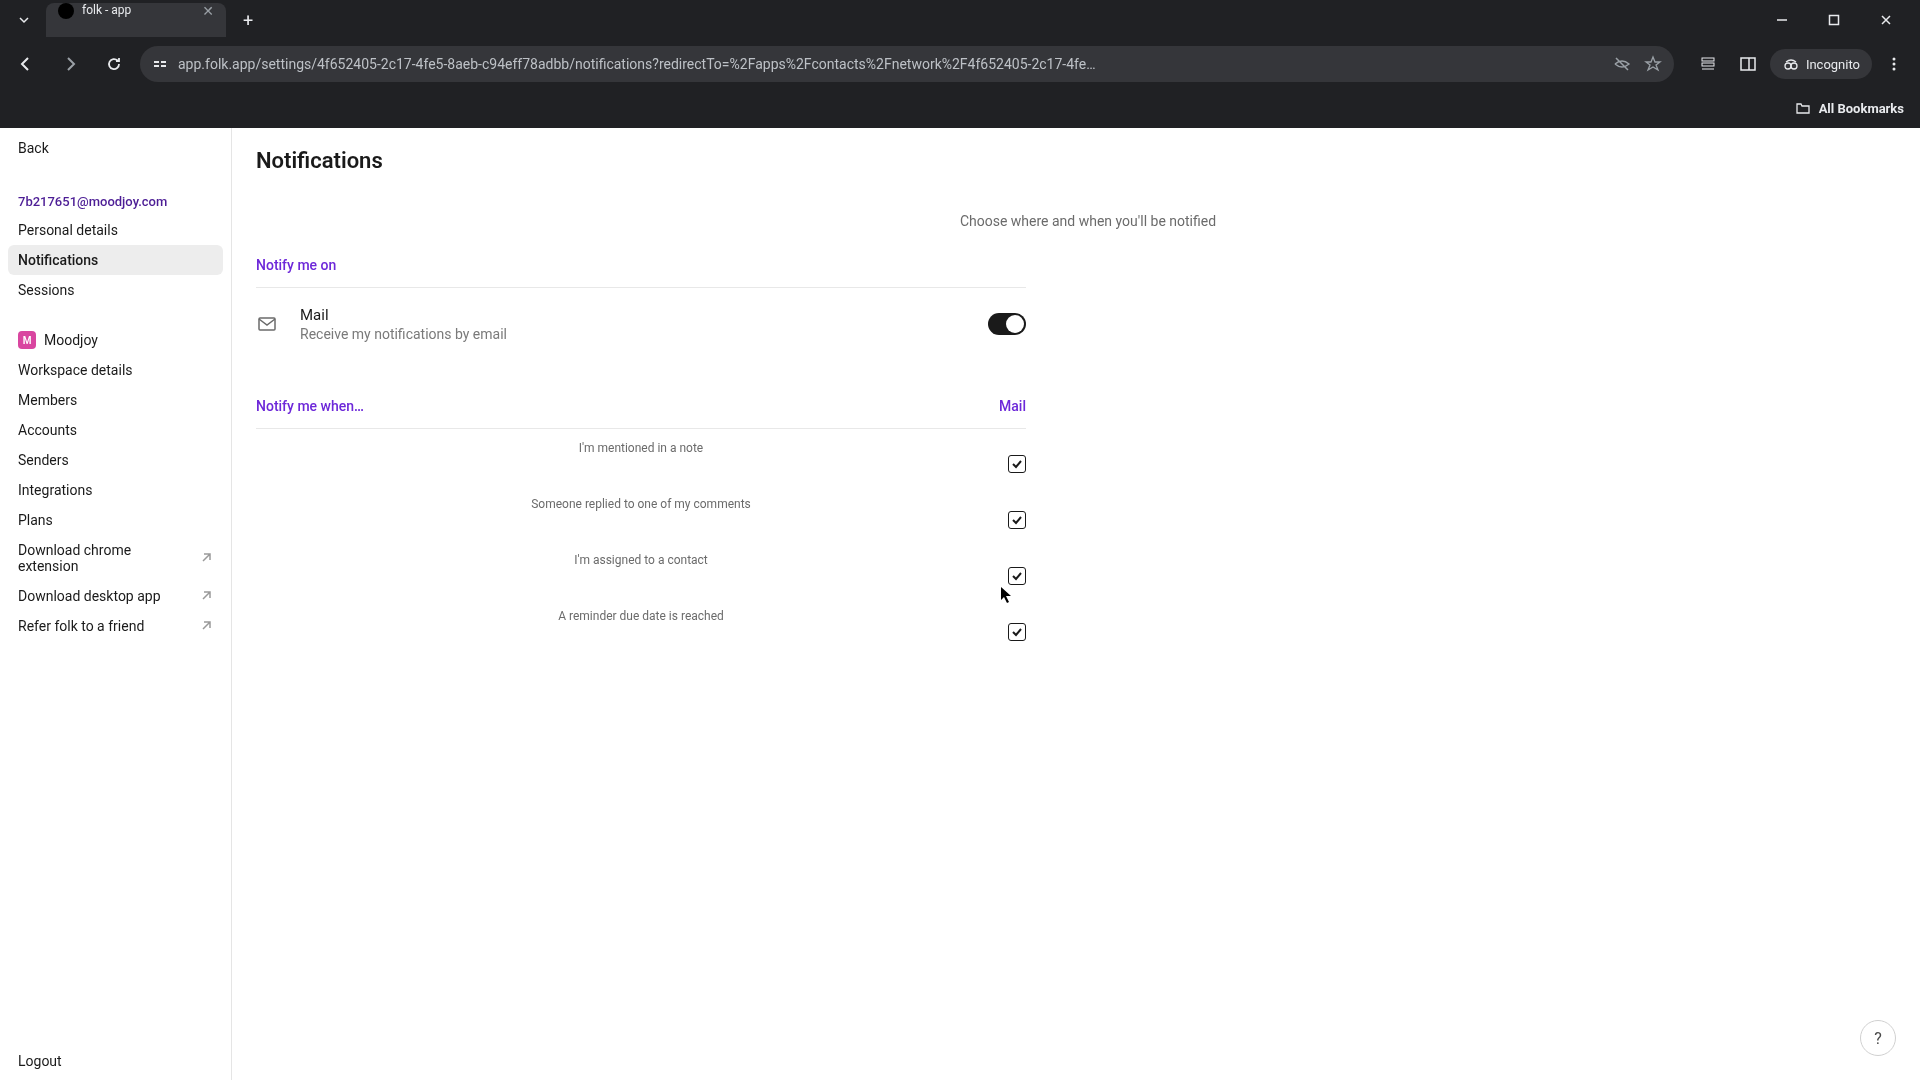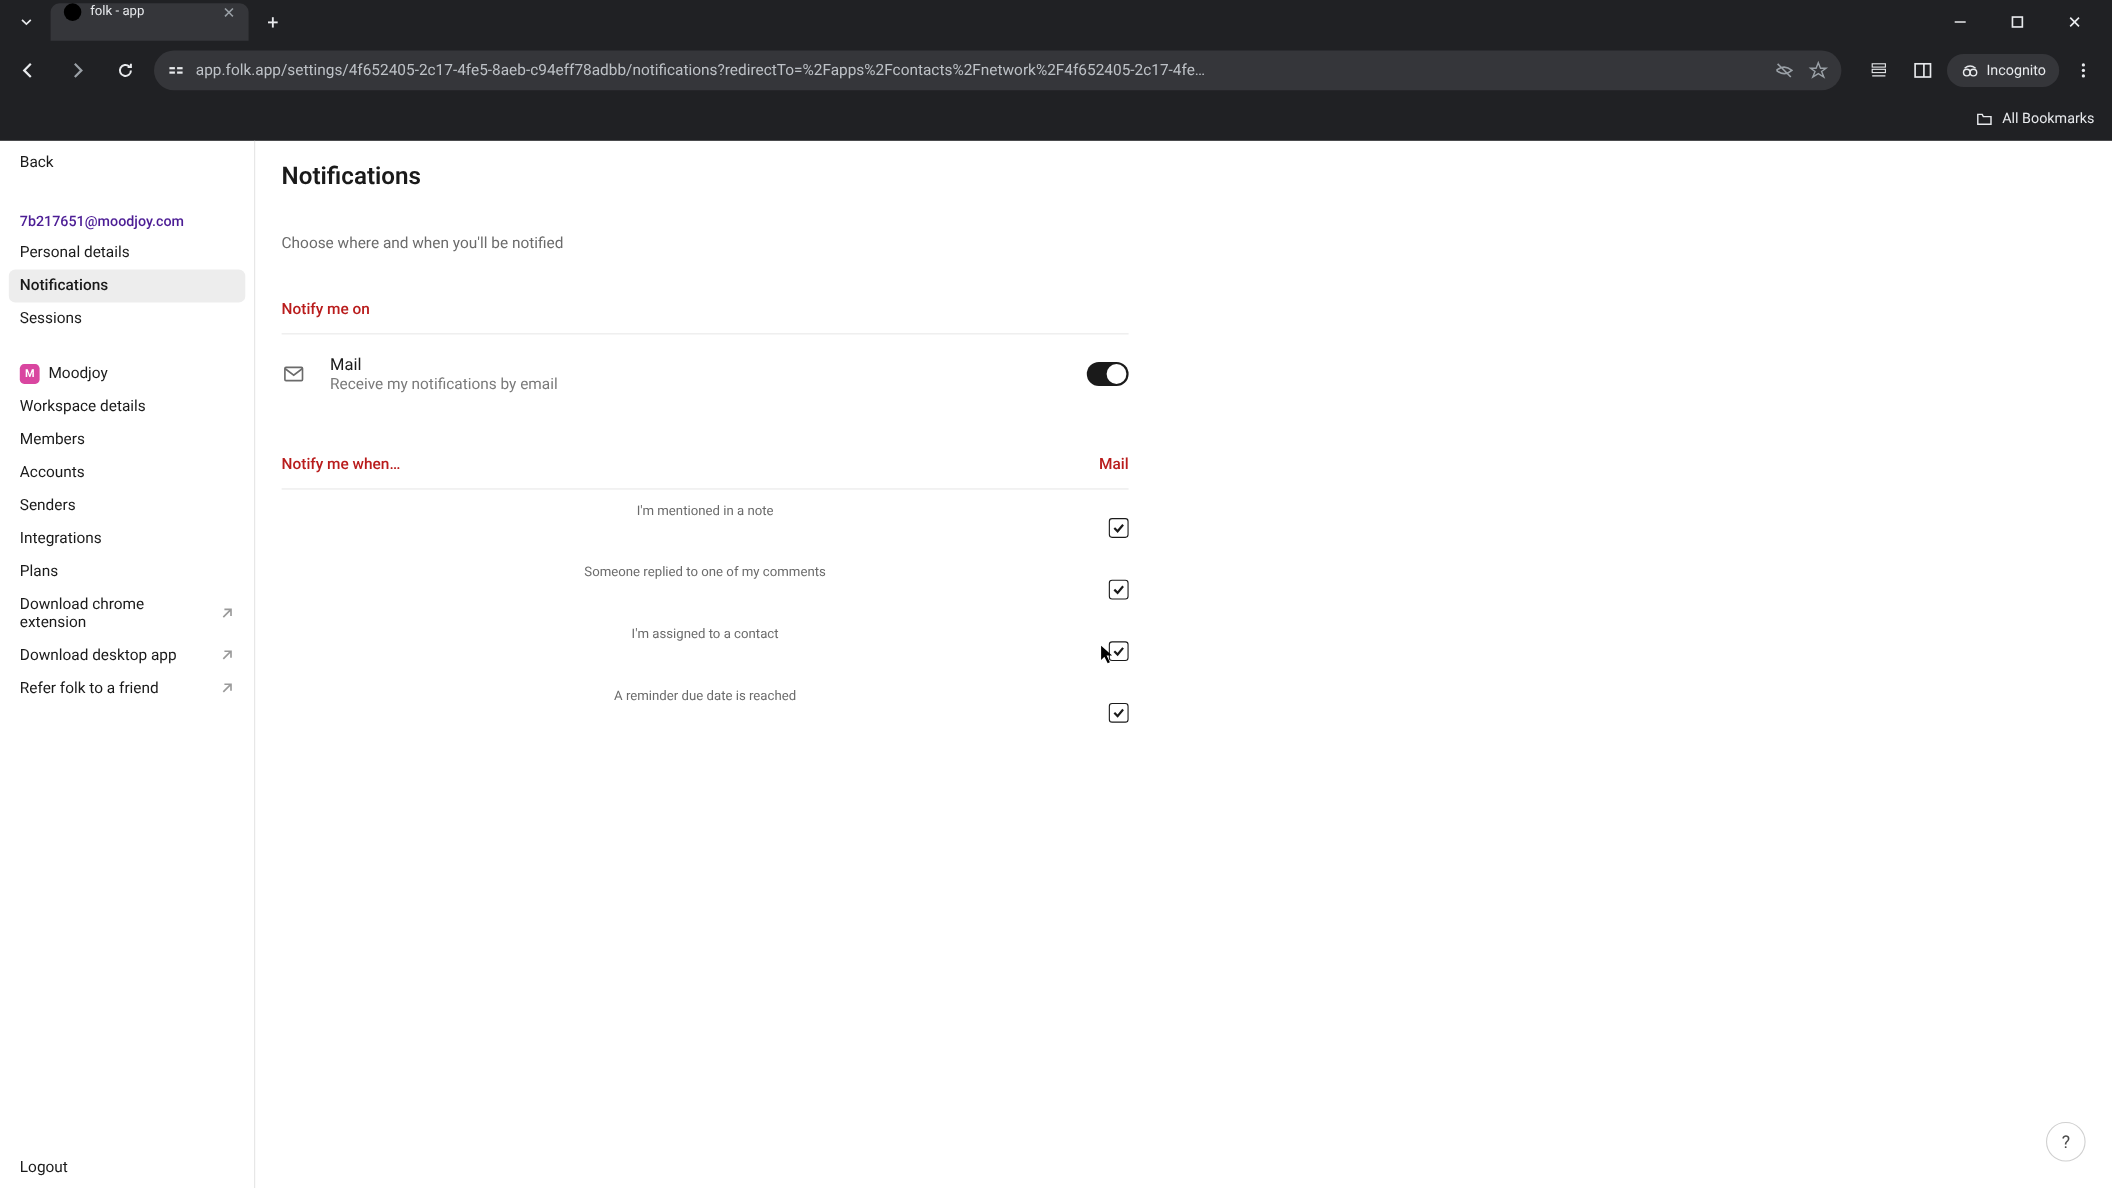--- a/index.html
+++ b/index.html
@@ -19,42 +19,42 @@
     .nav-bar { height: 48px; display: flex; align-items: center; padding: 0 8px; gap: 8px; }
     .nav-btn { width: 36px; height: 36px; display: flex; align-items: center; justify-content: center; color: #9aa0a6; border-radius: 50%; }
     .nav-btn.active { color: #e8eaed; }
     .url-bar { flex: 1; height: 36px; background: #35363a; border-radius: 18px; display: flex; align-items: center; padding: 0 12px; gap: 10px; color: #e8eaed; font-size: 14px; }
     .url-text { flex: 1; color: #bdc1c6; white-space: nowrap; overflow: hidden; }
     .url-actions { display: flex; align-items: center; gap: 12px; color: #9aa0a6; }
     .toolbar-right { display: flex; align-items: center; gap: 4px; padding-left: 8px; }
     .toolbar-btn { width: 36px; height: 36px; display: flex; align-items: center; justify-content: center; color: #e8eaed; }
     .incognito-badge { display: flex; align-items: center; gap: 6px; background: #35363a; padding: 6px 12px; border-radius: 18px; color: #e8eaed; font-size: 13px; }
     
-    .bookmarks-bar { height: 40px; display: flex; align-items: center; justify-content: flex-end; padding: 0 16px; }
+    .bookmarks-bar { height: 40px; display: flex; align-items: center; justify-content: flex-end; padding: 0 16px; font-weight: bold; }
     .bookmarks-link { display: flex; align-items: center; gap: 8px; color: #e8eaed; font-size: 13px; }
     
     
     .app { display: flex; height: calc(100vh - 128px); }
     .sidebar { width: 232px; border-right: 1px solid #e5e5e5; padding: 4px 8px; display: flex; flex-direction: column; }
     .back-link { padding: 8px 10px; font-size: 14px; color: #1a1a1a; margin-bottom: 24px; }
     .sidebar-section { margin-bottom: 20px; }
     .sidebar-heading { padding: 6px 10px; font-size: 13px; color: #4c1d95; font-weight: 500; }
     .sidebar-item { padding: 7px 10px; font-size: 14px; color: #1a1a1a; border-radius: 6px; cursor: pointer; display: flex; align-items: center; gap: 8px; }
     .sidebar-item.active { background: #ededed; font-weight: 500; }
     .workspace-heading { display: flex; align-items: center; gap: 8px; padding: 6px 10px; font-size: 14px; color: #1a1a1a; }
     .workspace-icon { width: 18px; height: 18px; background: #d946a0; border-radius: 4px; color: #fff; font-size: 10px; font-weight: 600; display: flex; align-items: center; justify-content: center; }
     .ext-icon { margin-left: auto; color: #9a9a9a; }
     .sidebar-footer { margin-top: auto; }
     
     .main { flex: 1; padding: 20px 0 0 24px; overflow-y: auto; position: relative; }
     .page-title { font-size: 22px; font-weight: 600; color: #1a1a1a; margin-bottom: 40px; }
-    .page-subtitle { font-size: 14px; color: #6b6b6b; margin-bottom: 44px; }
+    .page-subtitle { font-size: 14px; color: #6b6b6b; margin-bottom: 28px; text-align: center; }
     
     .section { max-width: 770px; }
-    .section-header { display: flex; align-items: center; font-size: 14px; color: #b91c1c; font-weight: 500; padding-bottom: 14px; border-bottom: 1px solid #e8e8e8; }
+    .section-header { display: flex; align-items: center; font-size: 14px; color: #6d28d9; font-weight: 500; padding-bottom: 14px; border-bottom: 1px solid #e8e8e8; }
     .section-header-right { margin-left: auto; }
     .channel-row { display: flex; align-items: center; gap: 22px; padding: 18px 0; }
     .channel-icon { width: 22px; height: 22px; color: #6b6b6b; flex-shrink: 0; }
     .channel-text { flex: 1; }
     .channel-title { font-size: 15px; color: #1a1a1a; }
     .channel-desc { font-size: 14px; color: #7a7a7a; margin-top: 2px; }
     
     .toggle { width: 38px; height: 22px; background: #1a1a1a; border-radius: 11px; position: relative; cursor: pointer; }
     .toggle-knob { position: absolute; right: 2px; top: 2px; width: 18px; height: 18px; background: #fff; border-radius: 50%; }
     

